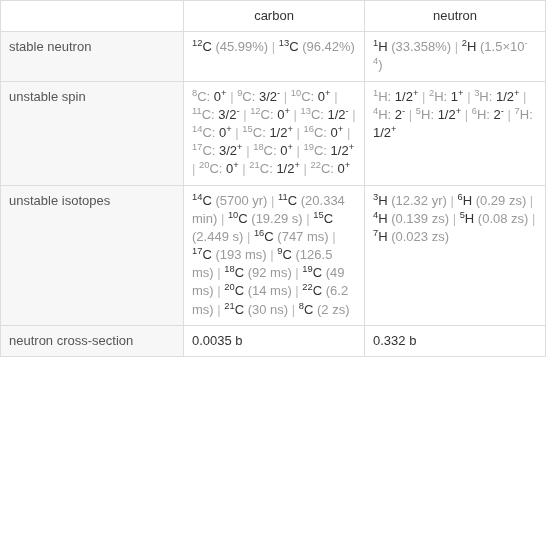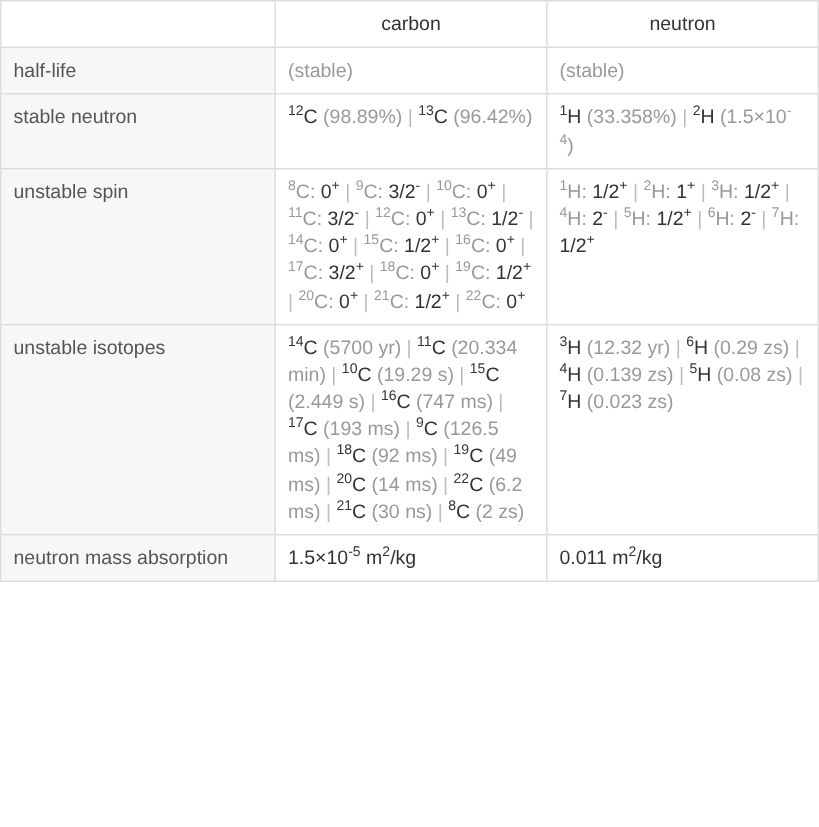--- a/index.html
+++ b/index.html
@@ -53,44 +53,39 @@
       <col class="data-col">
   </colgroup>
   <thead>
     <tr>
       <th></th>
       <th>carbon</th>
       <th>neutron</th>
     </tr>
   </thead>
   <tbody>
-    <tr>
-      <th class="row-label">half-life</th>
-      <td class="muted">(stable)</td>
-      <td class="muted">(stable)</td>
-    </tr>
 
     <tr>
       <th class="row-label">stable neutron</th>
-      <td><span><sup>12</sup>C <span class="muted">(98.89%)</span></span><span class="sep"> | </span><span><sup>13</sup>C <span class="muted">(96.42%)</span></span></td>
+      <td><span><sup>12</sup>C <span class="muted">(45.99%)</span></span><span class="sep"> | </span><span><sup>13</sup>C <span class="muted">(96.42%)</span></span></td>
       <td><span><sup>1</sup>H <span class="muted">(33.358%)</span></span><span class="sep"> | </span><span><sup>2</sup>H <span class="muted">(1.5×10<sup>-4</sup>)</span></span></td>
     </tr>
 
     <tr>
       <th class="row-label">unstable spin</th>
       <td><span class="muted"><sup>8</sup>C: </span><span class="val"> 0<sup>+</sup></span><span class="sep"> | </span><span class="muted"><sup>9</sup>C: </span><span class="val"> 3/2<sup>-</sup></span><span class="sep"> | </span><span class="muted"><sup>10</sup>C: </span><span class="val"> 0<sup>+</sup></span><span class="sep"> | </span><span class="muted"><sup>11</sup>C: </span><span class="val"> 3/2<sup>-</sup></span><span class="sep"> | </span><span class="muted"><sup>12</sup>C: </span><span class="val"> 0<sup>+</sup></span><span class="sep"> | </span><span class="muted"><sup>13</sup>C: </span><span class="val"> 1/2<sup>-</sup></span><span class="sep"> | </span><span class="muted"><sup>14</sup>C: </span><span class="val"> 0<sup>+</sup></span><span class="sep"> | </span><span class="muted"><sup>15</sup>C: </span><span class="val"> 1/2<sup>+</sup></span><span class="sep"> | </span><span class="muted"><sup>16</sup>C: </span><span class="val"> 0<sup>+</sup></span><span class="sep"> | </span><span class="muted"><sup>17</sup>C: </span><span class="val"> 3/2<sup>+</sup></span><span class="sep"> | </span><span class="muted"><sup>18</sup>C: </span><span class="val"> 0<sup>+</sup></span><span class="sep"> | </span><span class="muted"><sup>19</sup>C: </span><span class="val"> 1/2<sup>+</sup></span><span class="sep"> | </span><span class="muted"><sup>20</sup>C: </span><span class="val"> 0<sup>+</sup></span><span class="sep"> | </span><span class="muted"><sup>21</sup>C: </span><span class="val"> 1/2<sup>+</sup></span><span class="sep"> | </span><span class="muted"><sup>22</sup>C: </span><span class="val"> 0<sup>+</sup></span></td>
       <td><span class="muted"><sup>1</sup>H: </span><span class="val"> 1/2<sup>+</sup></span><span class="sep"> | </span><span class="muted"><sup>2</sup>H: </span><span class="val"> 1<sup>+</sup></span><span class="sep"> | </span><span class="muted"><sup>3</sup>H: </span><span class="val"> 1/2<sup>+</sup></span><span class="sep"> | </span><span class="muted"><sup>4</sup>H: </span><span class="val"> 2<sup>-</sup></span><span class="sep"> | </span><span class="muted"><sup>5</sup>H: </span><span class="val"> 1/2<sup>+</sup></span><span class="sep"> | </span><span class="muted"><sup>6</sup>H: </span><span class="val"> 2<sup>-</sup></span><span class="sep"> | </span><span class="muted"><sup>7</sup>H: </span><span class="val"> 1/2<sup>+</sup></span></td>
     </tr>
 
     <tr>
       <th class="row-label">unstable isotopes</th>
       <td><span><sup>14</sup>C <span class="muted">(5700 yr)</span></span><span class="sep"> | </span><span><sup>11</sup>C <span class="muted">(20.334 min)</span></span><span class="sep"> | </span><span><sup>10</sup>C <span class="muted">(19.29 s)</span></span><span class="sep"> | </span><span><sup>15</sup>C <span class="muted">(2.449 s)</span></span><span class="sep"> | </span><span><sup>16</sup>C <span class="muted">(747 ms)</span></span><span class="sep"> | </span><span><sup>17</sup>C <span class="muted">(193 ms)</span></span><span class="sep"> | </span><span><sup>9</sup>C <span class="muted">(126.5 ms)</span></span><span class="sep"> | </span><span><sup>18</sup>C <span class="muted">(92 ms)</span></span><span class="sep"> | </span><span><sup>19</sup>C <span class="muted">(49 ms)</span></span><span class="sep"> | </span><span><sup>20</sup>C <span class="muted">(14 ms)</span></span><span class="sep"> | </span><span><sup>22</sup>C <span class="muted">(6.2 ms)</span></span><span class="sep"> | </span><span><sup>21</sup>C <span class="muted">(30 ns)</span></span><span class="sep"> | </span><span><sup>8</sup>C <span class="muted">(2 zs)</span></span></td>
       <td><span><sup>3</sup>H <span class="muted">(12.32 yr)</span></span><span class="sep"> | </span><span><sup>6</sup>H <span class="muted">(0.29 zs)</span></span><span class="sep"> | </span><span><sup>4</sup>H <span class="muted">(0.139 zs)</span></span><span class="sep"> | </span><span><sup>5</sup>H <span class="muted">(0.08 zs)</span></span><span class="sep"> | </span><span><sup>7</sup>H <span class="muted">(0.023 zs)</span></span></td>
     </tr>
 
+    <tr>
+      <th class="row-label">neutron cross-section</th>
+      <td class="val">0.0035 b</td>
+      <td class="val">0.332 b</td>
+    </tr>
 
-    <tr>
-      <th class="row-label">neutron mass absorption</th>
-      <td class="val">1.5×10<sup>-5</sup> m<sup>2</sup>/kg</td>
-      <td class="val">0.011 m<sup>2</sup>/kg</td>
-    </tr>
   </tbody>
 </table>
 
 </body></html>

